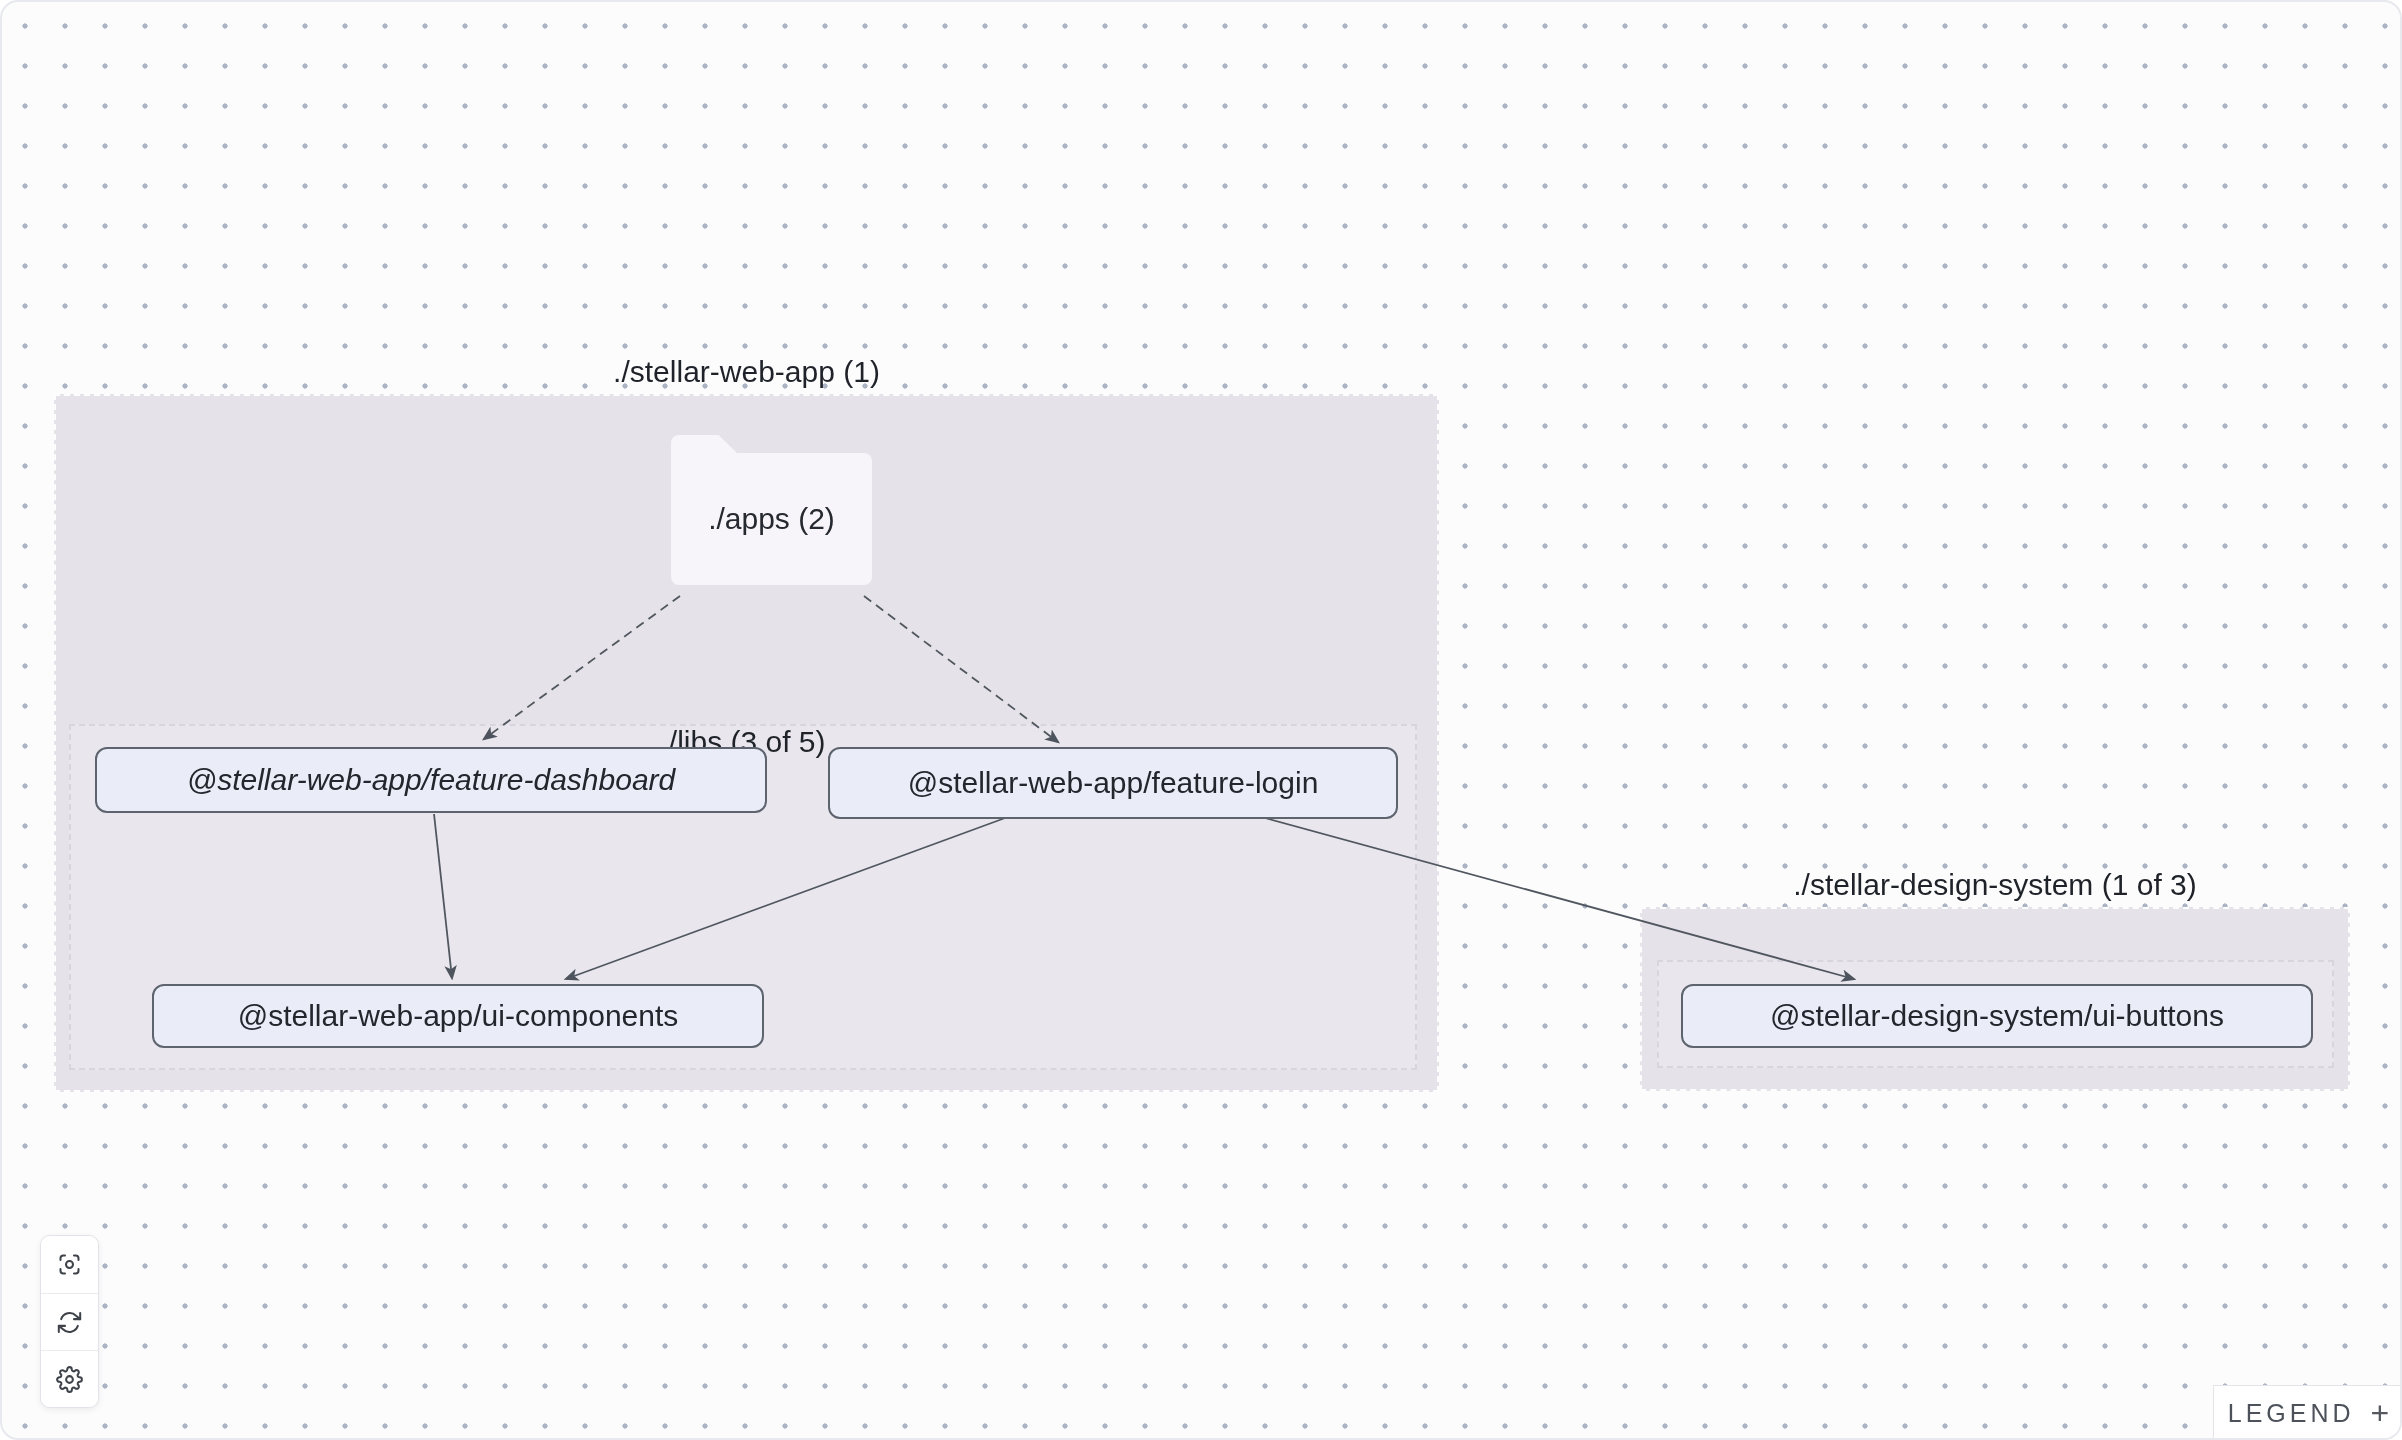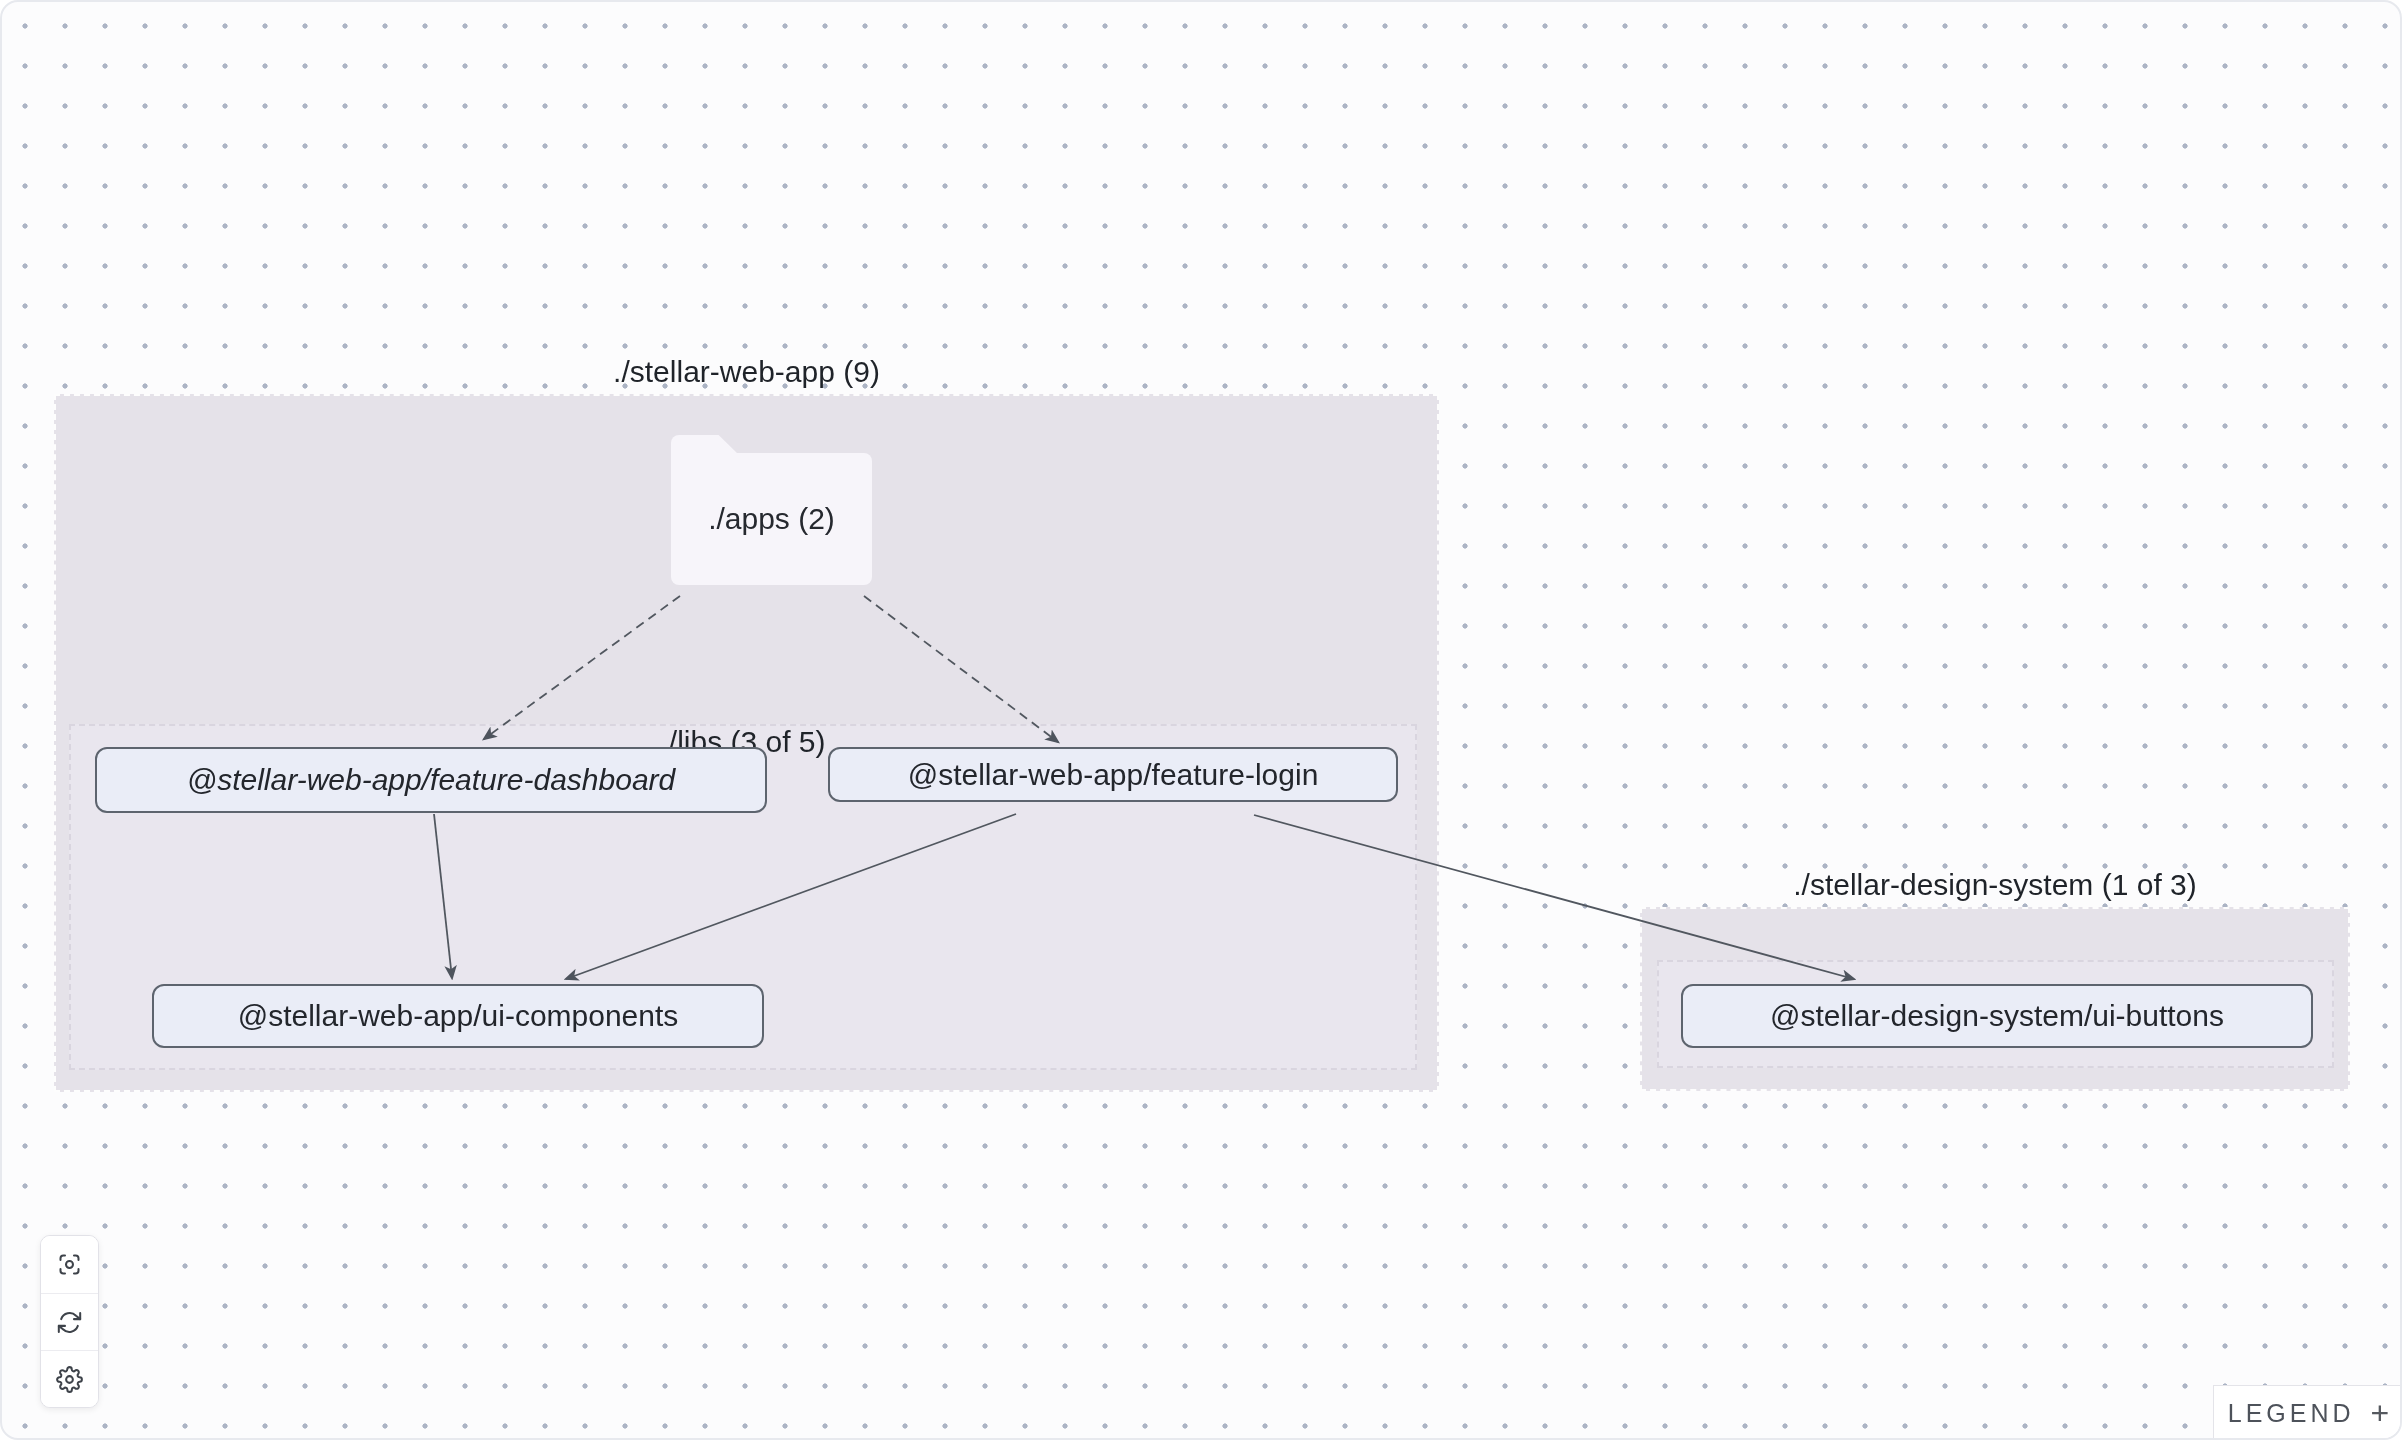--- a/index.html
+++ b/index.html
@@ -35,21 +35,21 @@
     border-top:1px solid #e4e4e9;border-left:1px solid #e4e4e9;
     display:flex;align-items:center;justify-content:center;gap:16px;
     color:#4d525a;font-size:25px;letter-spacing:4px;cursor:pointer;z-index:8;}
   .legend .plus{font-size:32px;font-weight:300;letter-spacing:0;color:#55595f;}
 </style>
 </head>
 <body>
 
 <div id="app">
 
-  <div class="glabel" style="left:52px;top:350px;width:1385px;height:40px;">./stellar-web-app (9)</div>
+  <div class="glabel" style="left:52px;top:350px;width:1385px;height:40px;">./stellar-web-app (1)</div>
   <div class="group" style="left:52px;top:392px;width:1385px;height:698px;"></div>
 
   <div class="folder-tab"></div>
   <div class="folder-body">./apps (2)</div>
 
   <div class="glabel" style="left:67px;top:722px;width:1348px;height:36px;text-align:center;">./libs (3 of 5)</div>
   <div class="subgroup" style="left:67px;top:722px;width:1348px;height:346px;"></div>
 
   <div class="glabel" style="left:1638px;top:864px;width:710px;height:38px;">./stellar-design-system (1 of 3)</div>
   <div class="group" style="left:1638px;top:905px;width:710px;height:184px;"></div>
@@ -62,21 +62,21 @@
       </marker>
     </defs>
     <path d="M678,594 L482,737" stroke="#51575f" stroke-width="1.8" stroke-dasharray="9 6" marker-end="url(#arrow)"></path>
     <path d="M862,594 L1056,740" stroke="#51575f" stroke-width="1.8" stroke-dasharray="9 6" marker-end="url(#arrow)"></path>
     <path d="M432,812 L450,976" stroke="#51575f" stroke-width="1.8" marker-end="url(#arrow)"></path>
     <path d="M1014,812 L564,977" stroke="#51575f" stroke-width="1.8" marker-end="url(#arrow)"></path>
     <path d="M1252,813 L1852,977" stroke="#51575f" stroke-width="1.8" marker-end="url(#arrow)"></path>
   </svg>
 
   <div class="node" style="left:93px;top:745px;width:672px;height:66px;font-style:italic;">@stellar-web-app/feature-dashboard</div>
-  <div class="node" style="left:826px;top:745px;width:570px;height:55px;">@stellar-web-app/feature-login</div>
+  <div class="node" style="left:826px;top:745px;width:570px;height:72px;">@stellar-web-app/feature-login</div>
   <div class="node" style="left:1679px;top:982px;width:632px;height:64px;">@stellar-design-system/ui-buttons</div>
   <div class="node" style="left:150px;top:982px;width:612px;height:64px;">@stellar-web-app/ui-components</div>
 
   <div class="toolbar">
     <button class="tbtn">
       <svg width="27" height="27" viewBox="0 0 24 24">
         <path d="M4 8V6.5A2.5 2.5 0 0 1 6.5 4H8"></path>
         <path d="M16 4h1.5A2.5 2.5 0 0 1 20 6.5V8"></path>
         <path d="M20 16v1.5a2.5 2.5 0 0 1-2.5 2.5H16"></path>
         <path d="M8 20H6.5A2.5 2.5 0 0 1 4 17.5V16"></path>

